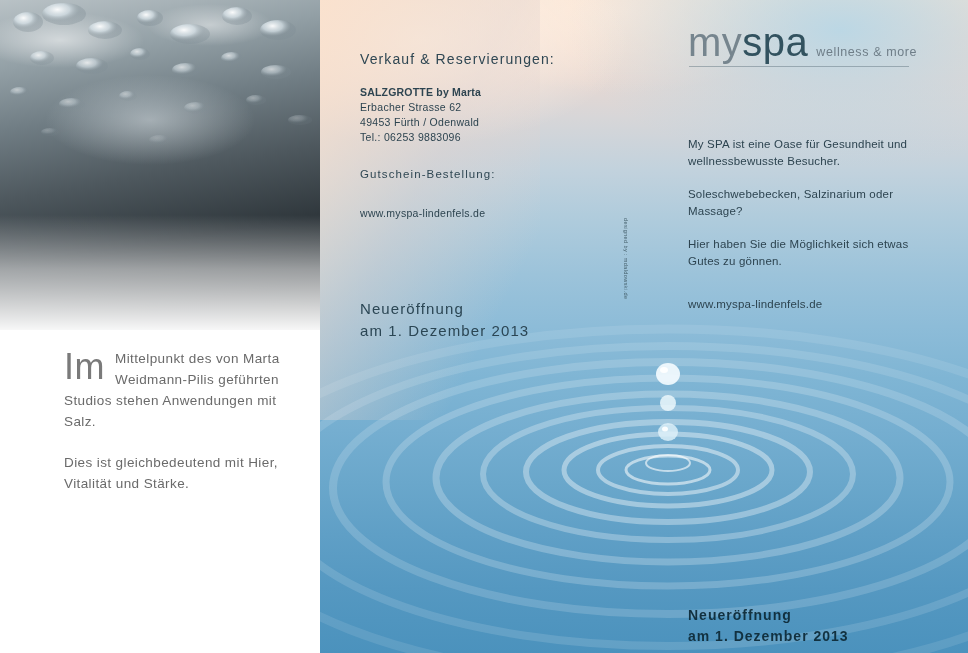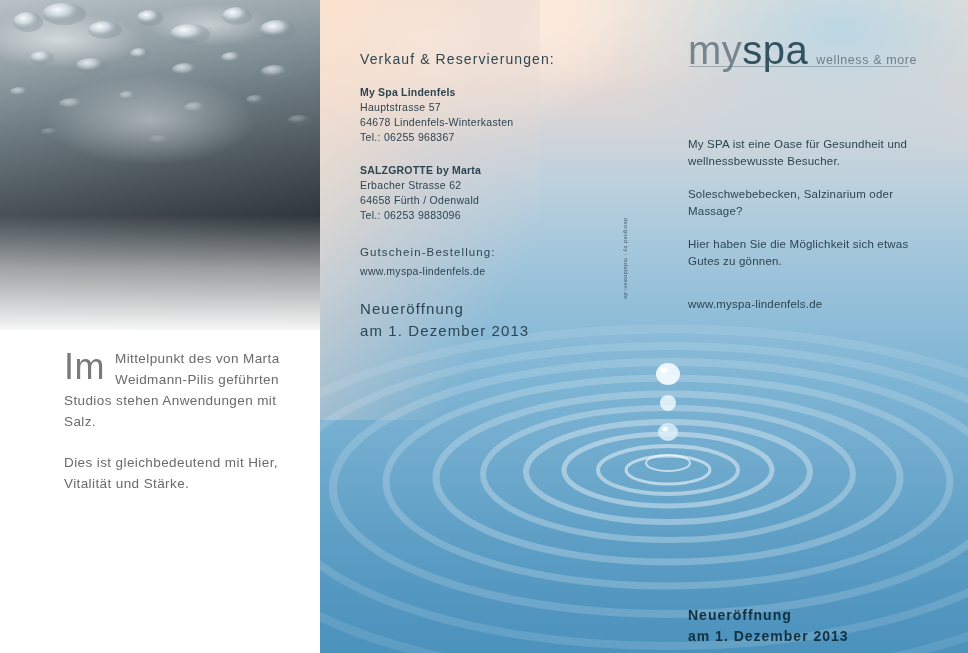--- a/index.html
+++ b/index.html
@@ -127,21 +127,21 @@
   .ripples {
     position: absolute;
     left: 0; top: 0;
     width: 648px; height: 653px;
   }
 
   
   .logo {
     position: absolute;
     left: 368px;
-    top: 28px;
+    top: 20px;
     color: #5f6f7a;
     letter-spacing: 0.5px;
     white-space: nowrap;
   }
   .logo .my {
     font-size: 40px;
     color: #76858e;
     font-weight: 400;
   }
   .logo .spa {
@@ -187,21 +187,21 @@
     letter-spacing: 0.2px;
   }
   .contact .blk {
     margin-bottom: 18px;
   }
   .contact .sub-heading {
     font-size: 11.5px;
     letter-spacing: 1.1px;
     color: #2f4753;
     margin-top: 22px;
-    margin-bottom: 4px;
+    margin-bottom: 24px;
   }
   .contact .weburl {
     font-size: 10.5px;
     color: #2d4450;
   }
 
   .opening-left {
     position: absolute;
     left: 40px;
     top: 298px;
@@ -334,31 +334,25 @@
     </svg>
 
     <div class="logo">
       <span class="my">my</span><span class="spa">spa</span><span class="tagline">wellness &amp; more</span>
     </div>
     <div class="logo-underline"></div>
 
     <div class="contact">
       <div class="heading">Verkauf &amp; Reservierungen:</div>
 
-      <div class="blk">
-        <div class="org">My Spa Lindenfels</div>
-        <div>Hauptstrasse 57</div>
-        <div>64678 Lindenfels-Winterkasten</div>
-        <div>Tel.:  06255 968367</div>
-      </div>
 
       <div class="blk">
         <div class="org">SALZGROTTE by Marta</div>
         <div>Erbacher Strasse 62</div>
-        <div>64658 Fürth / Odenwald</div>
+        <div>49453 Fürth / Odenwald</div>
         <div>Tel.: 06253 9883096</div>
       </div>
 
       <div class="sub-heading">Gutschein-Bestellung:</div>
       <div class="weburl">www.myspa-lindenfels.de</div>
     </div>
 
     <div class="opening-left">
       <div>Neueröffnung</div>
       <div>am 1. Dezember 2013</div>

